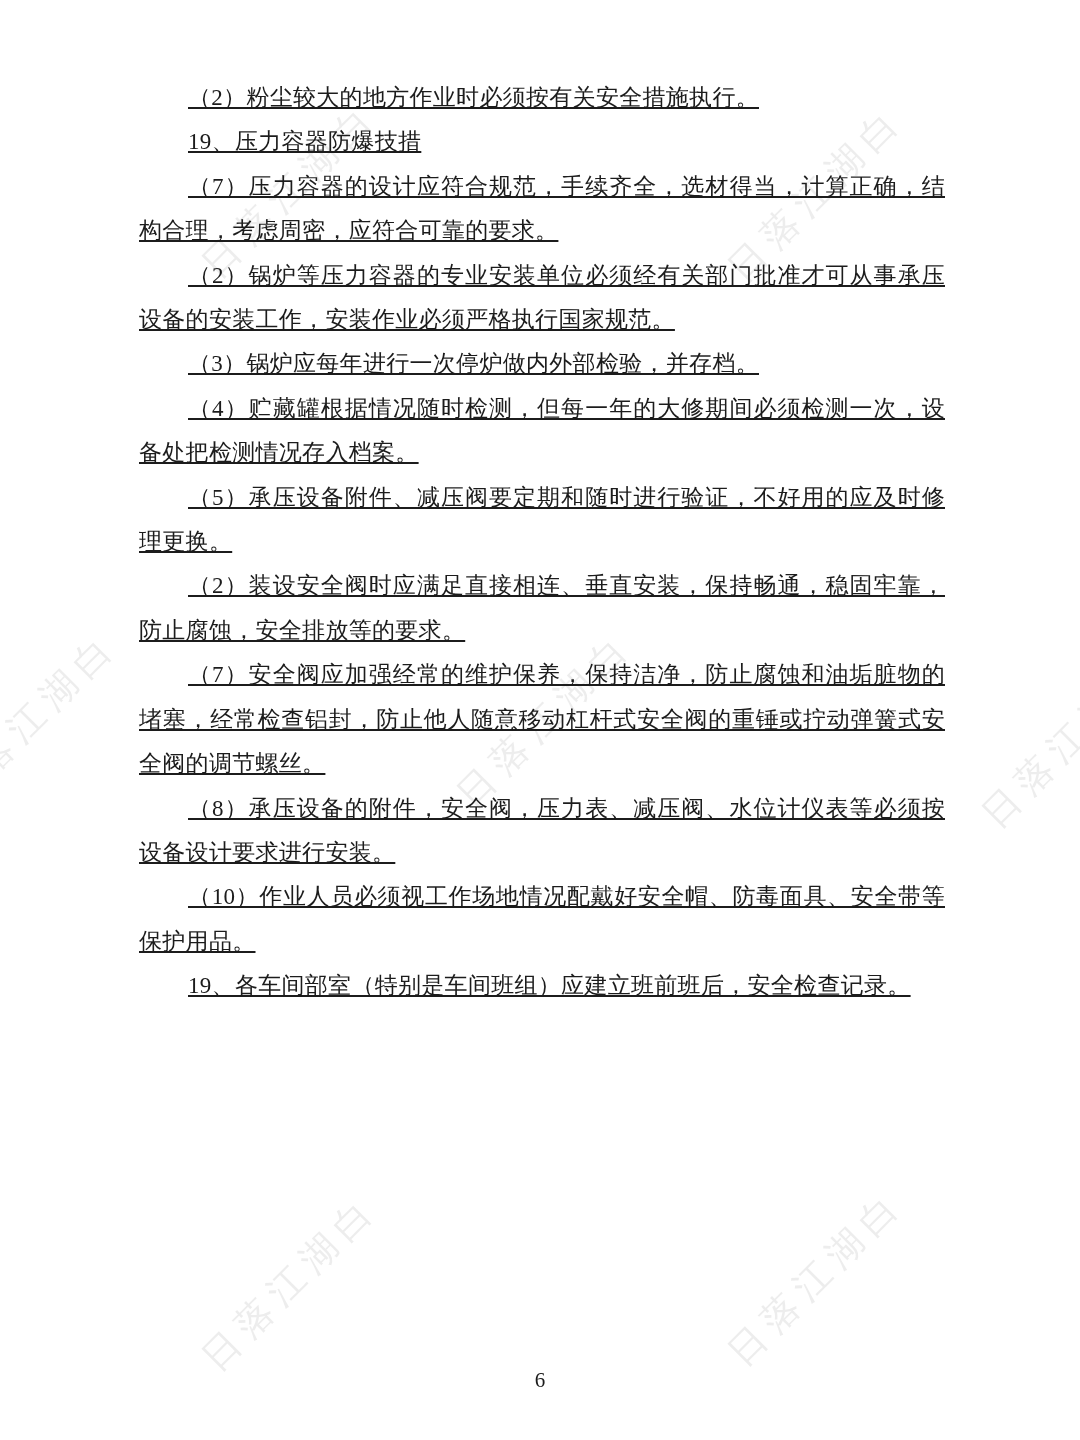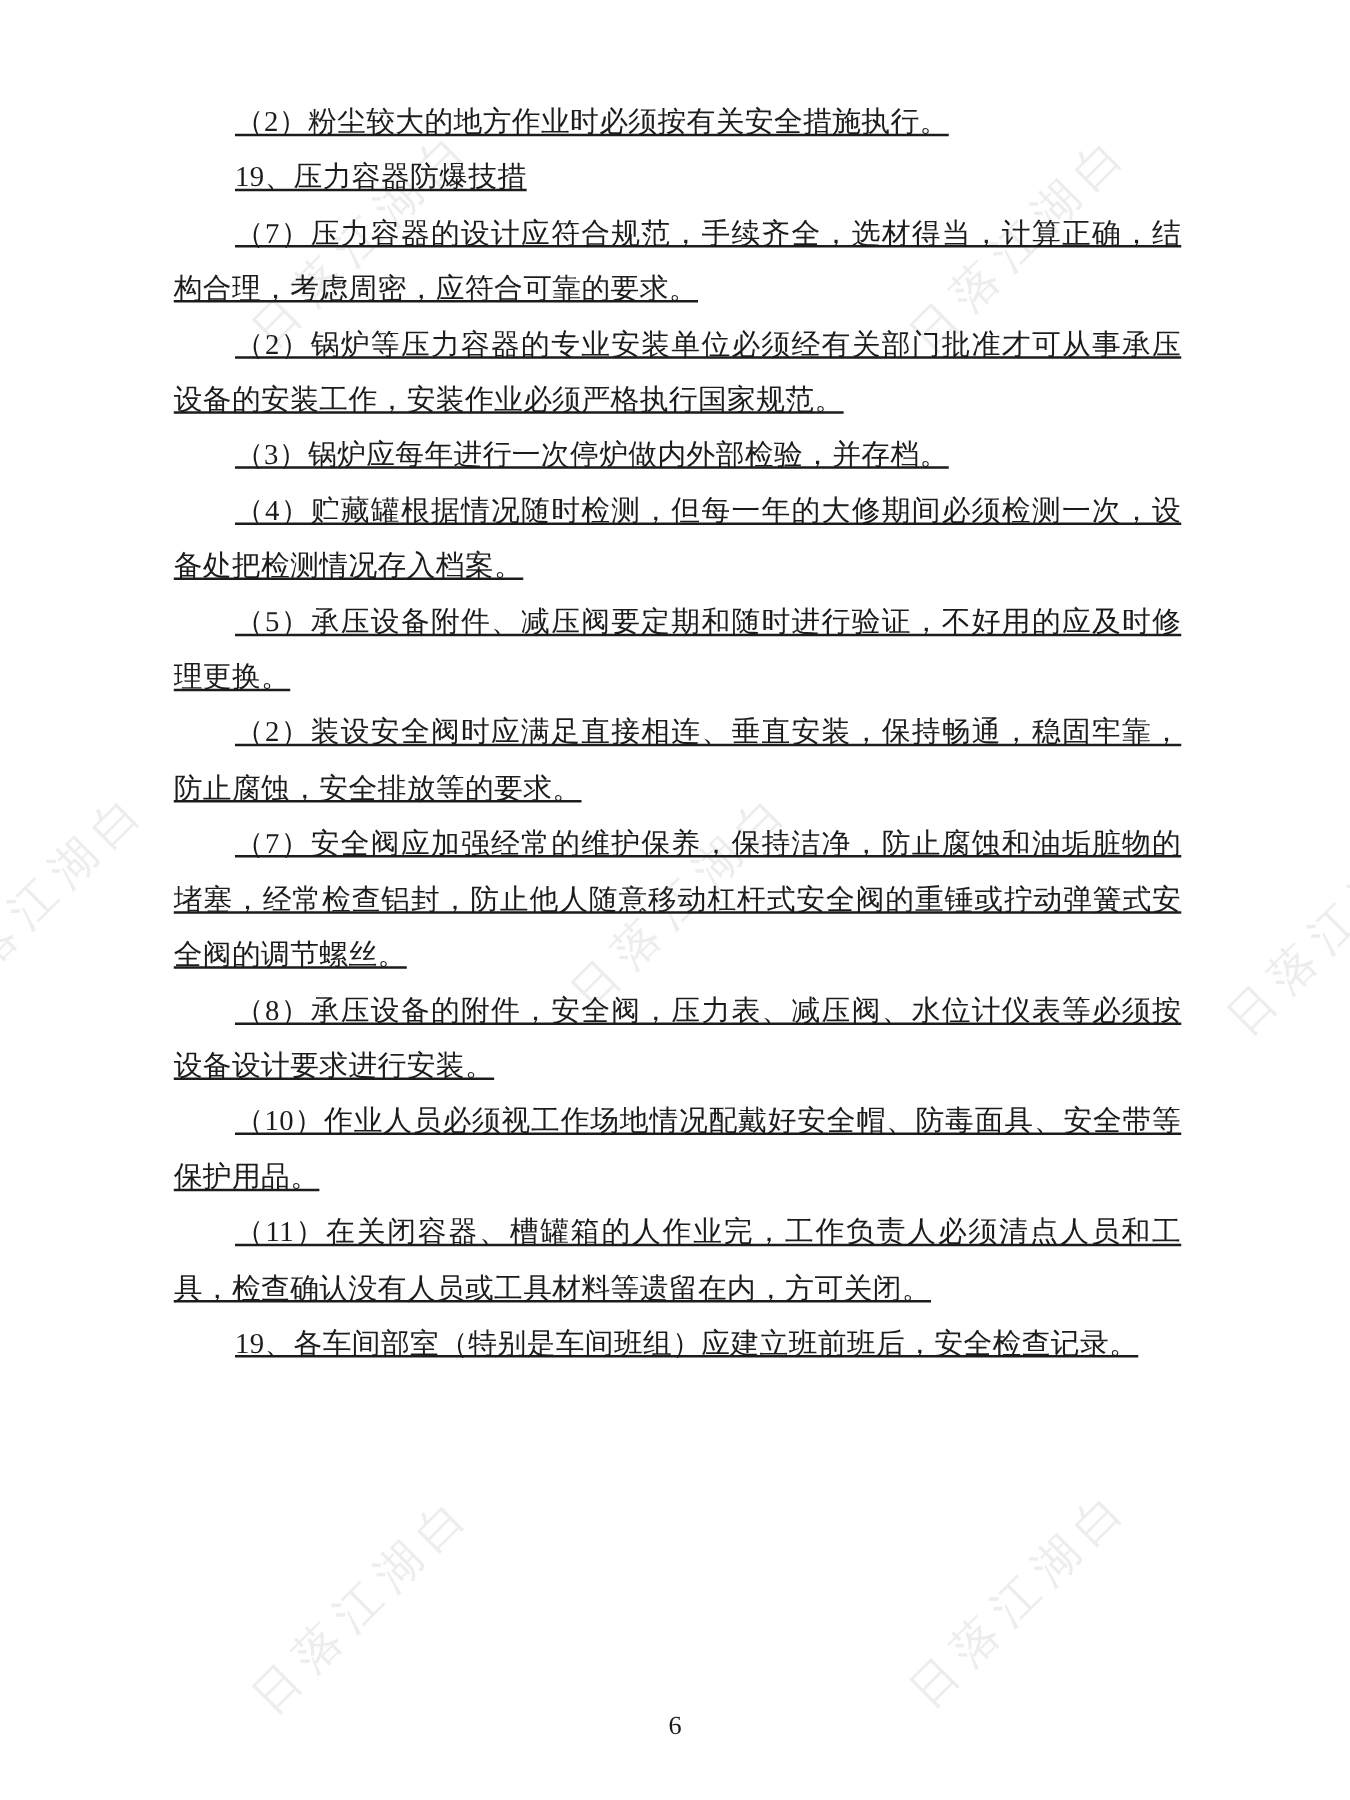--- a/index.html
+++ b/index.html
@@ -85,19 +85,18 @@
       <p class="para">19、压力容器防爆技措</p>
       <p class="para">（7）压力容器的设计应符合规范，手续齐全，选材得当，计算正确，结构合理，考虑周密，应符合可靠的要求。</p>
       <p class="para">（2）锅炉等压力容器的专业安装单位必须经有关部门批准才可从事承压设备的安装工作，安装作业必须严格执行国家规范。</p>
       <p class="para">（3）锅炉应每年进行一次停炉做内外部检验，并存档。</p>
       <p class="para">（4）贮藏罐根据情况随时检测，但每一年的大修期间必须检测一次，设备处把检测情况存入档案。</p>
       <p class="para">（5）承压设备附件、减压阀要定期和随时进行验证，不好用的应及时修理更换。</p>
       <p class="para">（2）装设安全阀时应满足直接相连、垂直安装，保持畅通，稳固牢靠，防止腐蚀，安全排放等的要求。</p>
       <p class="para">（7）安全阀应加强经常的维护保养，保持洁净，防止腐蚀和油垢脏物的堵塞，经常检查铝封，防止他人随意移动杠杆式安全阀的重锤或拧动弹簧式安全阀的调节螺丝。</p>
       <p class="para">（8）承压设备的附件，安全阀，压力表、减压阀、水位计仪表等必须按设备设计要求进行安装。</p>
       <p class="para">（10）作业人员必须视工作场地情况配戴好安全帽、防毒面具、安全带等保护用品。</p>
-      <p class="para">（11）在关闭容器、槽罐箱的人作业完，工作负责人必须清点人员和工具，检查确认没有人员或工具材料等遗留在内，方可关闭。</p>
       <p class="para">19、各车间部室（特别是车间班组）应建立班前班后，安全检查记录。</p>
     </div>
 
   <div class="page-number">6</div>
 
 </div>
 
 </body></html>

